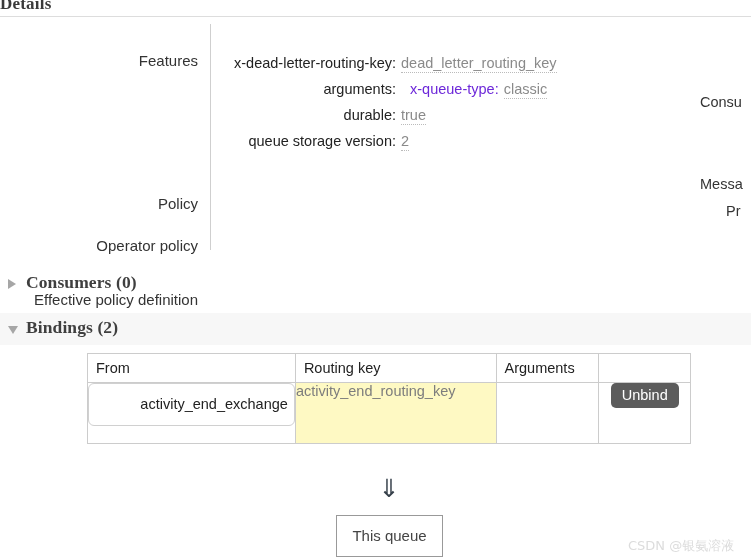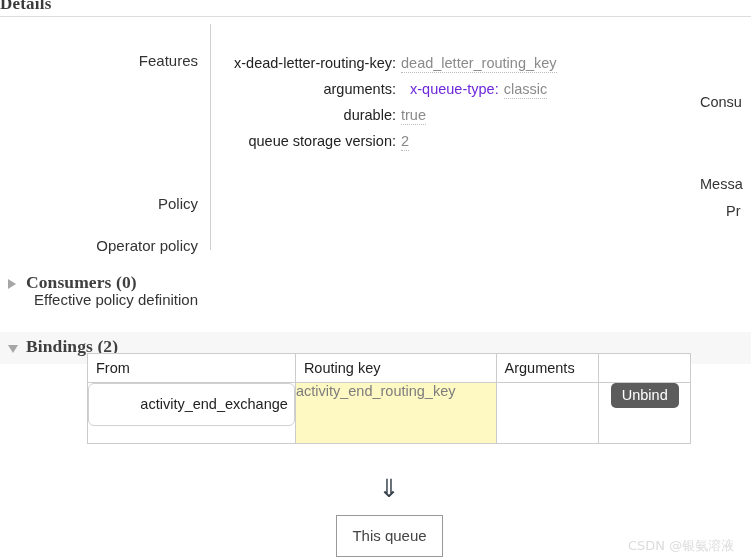--- a/index.html
+++ b/index.html
@@ -99,21 +99,20 @@
 
   
   .section-bar {
     position: absolute;
     left: 0px;
     width: 751px;
     height: 32px;
   }
   .section-bar.shaded {
     background: #f7f7f7;
-    margin-top: 19px;
   }
   .section-bar .tri {
     position: absolute;
     left: 8px;
     top: 11px;
     width: 0;
     height: 0;
     border-style: solid;
   }
   .tri.collapsed {

